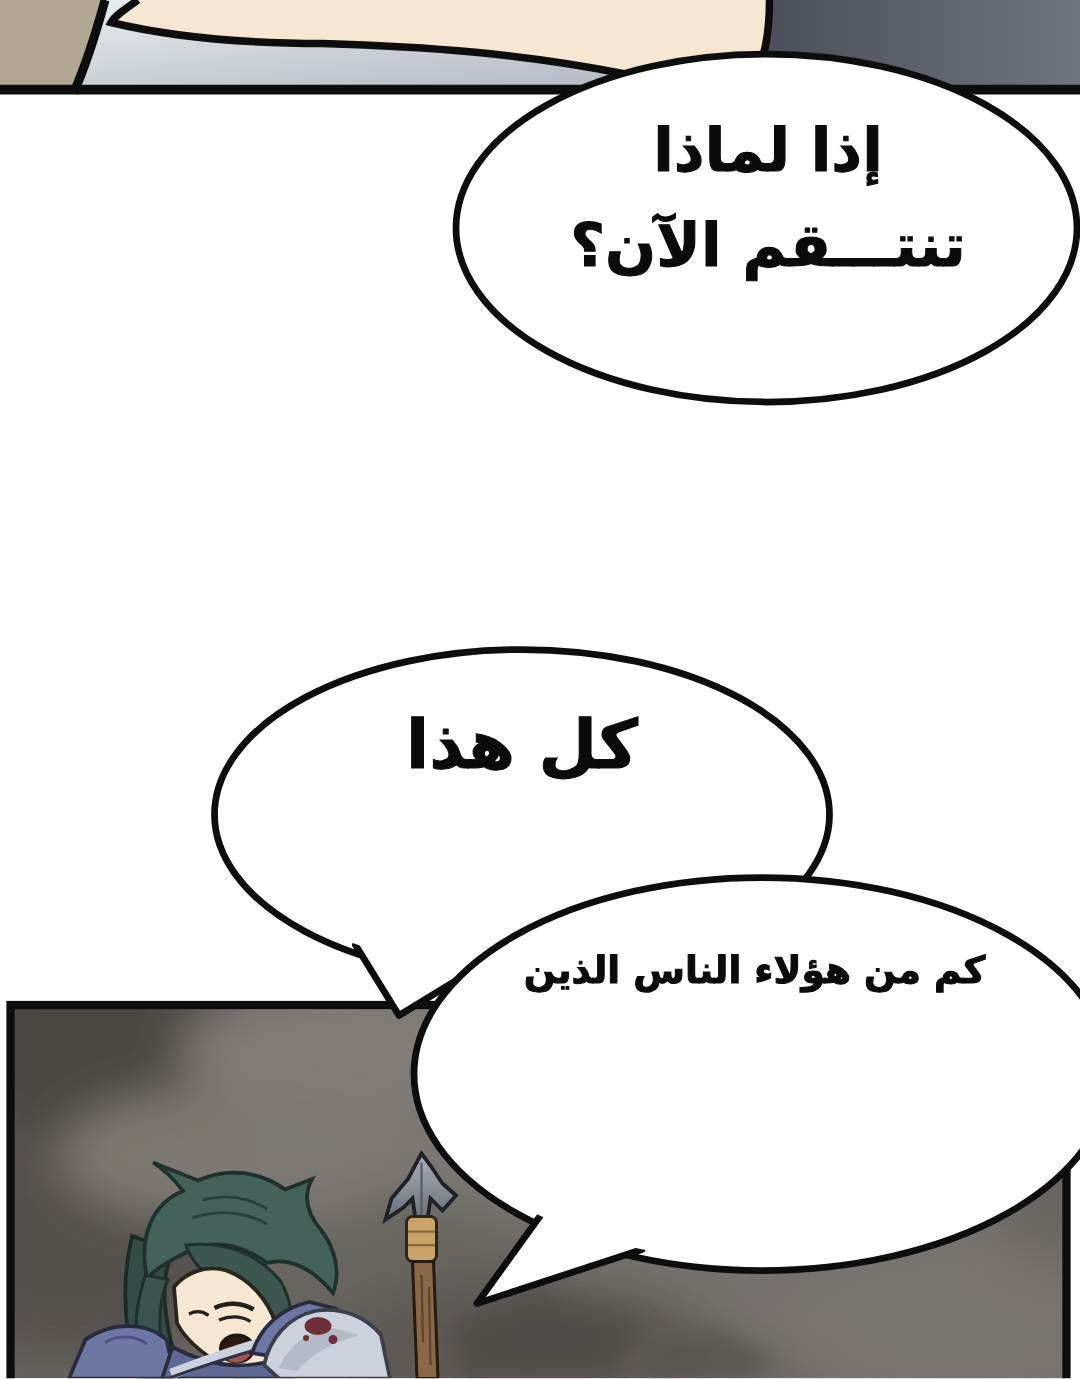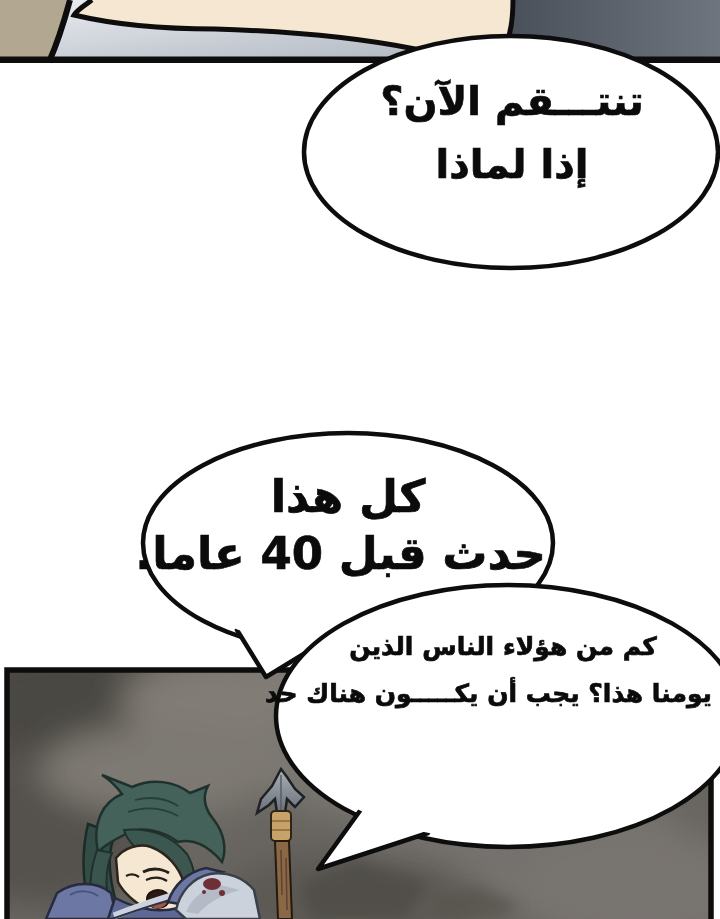--- a/index.html
+++ b/index.html
@@ -127,27 +127,25 @@
     </g>
 
     <g>
       <ellipse cx="508" cy="716" rx="232" ry="131" style="fill:var(--bubble-fill);stroke:var(--ink)" stroke-width="4.5"></ellipse>
       <path d="M362,808 L318,869 L428,833" style="fill:var(--bubble-fill);stroke:var(--ink)" stroke-width="4.5" stroke-linejoin="round" stroke-linecap="round"></path>
       <ellipse cx="508" cy="716" rx="226" ry="125" style="fill:var(--bubble-fill)"></ellipse>
     </g>
   </svg>
 
   <div class="bubble-text bt1">
+    <div>إذا لماذا</div>
     <div>تنتـــقم الآن؟</div>
-    <div>إذا لماذا</div>
   </div>
 
   <div class="bubble-text bt2">
     <div>كل هذا</div>
-    <div>حدث قبل 40 عاما.</div>
   </div>
 
   <div class="bubble-text bt3">
     <div>كم من هؤلاء الناس الذين</div>
-    <div>يومنا هذا؟ يجب أن يكـــــون هناك حد</div>
   </div>
 
 </div>
 
 </body></html>

